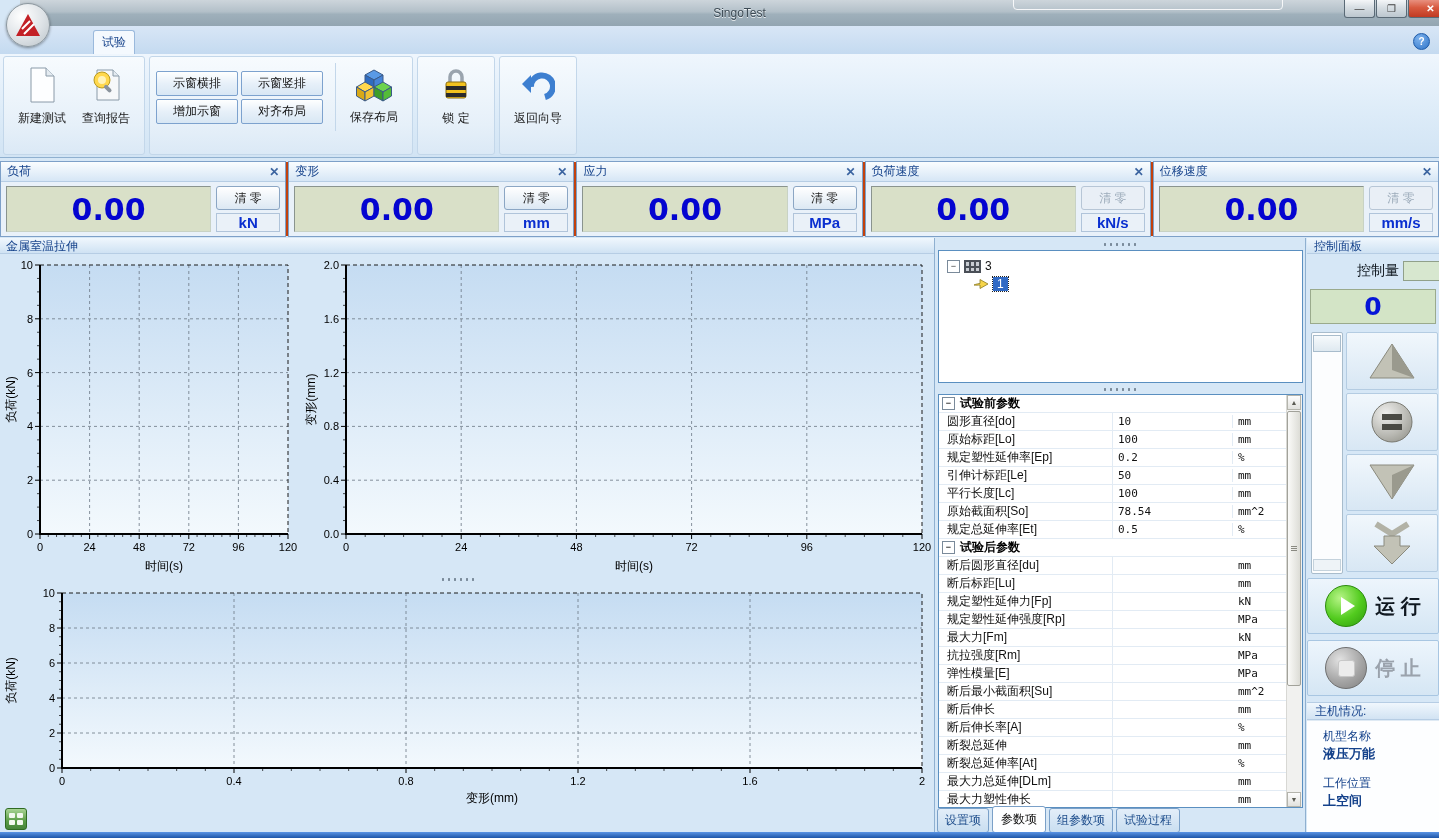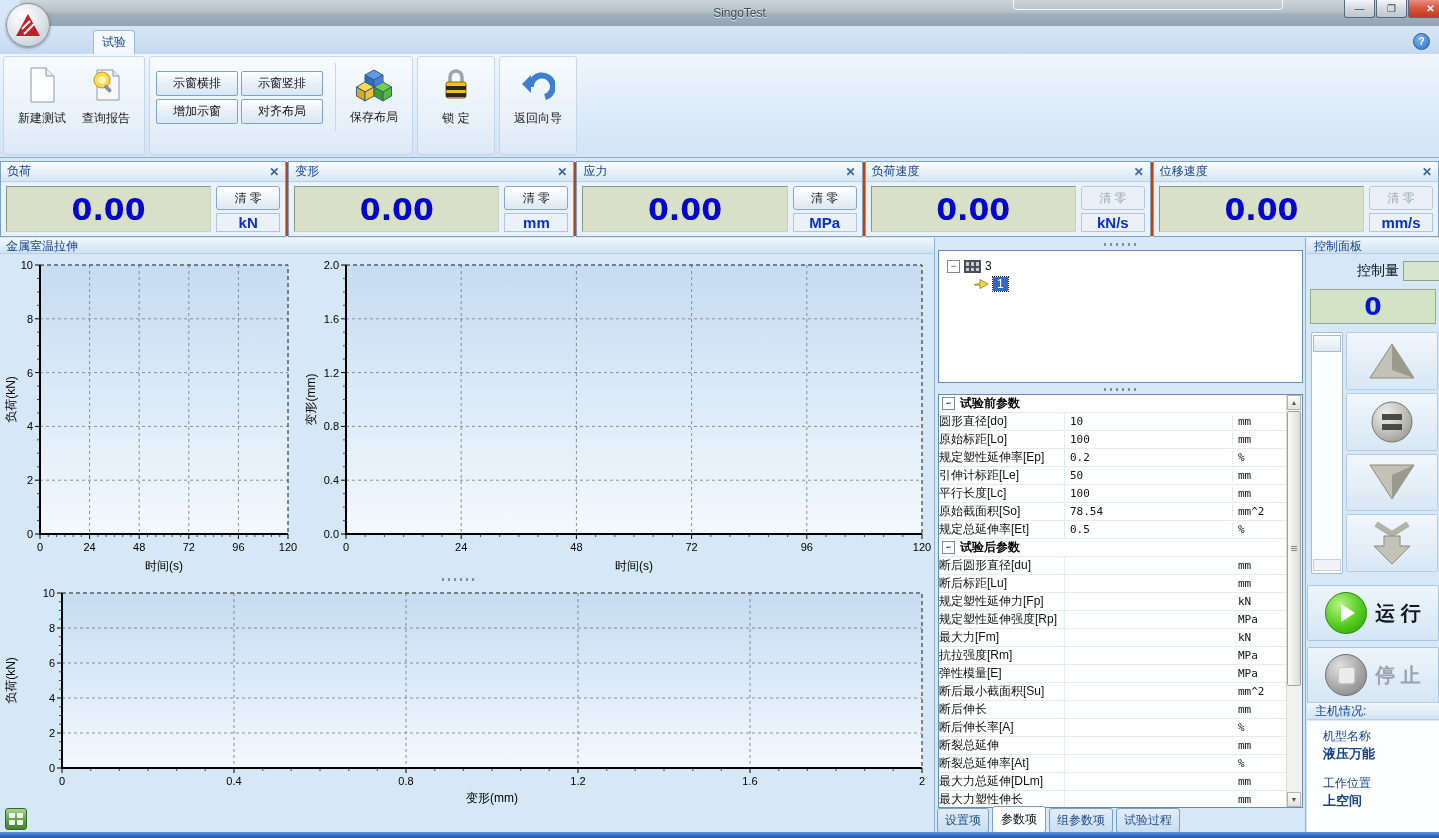--- a/index.html
+++ b/index.html
@@ -86,21 +86,21 @@
   .tree-row{display:flex;align-items:center;gap:4px;height:18px;}
   .minusbox{width:11px;height:11px;border:1px solid #7a8a9a;background:#fff;display:flex;align-items:center;justify-content:center;
     font-size:9px;line-height:1;color:#333;cursor:pointer;flex:0 0 auto;}
   .tree-child{margin-left:26px;}
   .sel-node{background:#316ac5;color:#fff;padding:0 4px;outline:1px dotted #222;cursor:pointer;}
   
   .param-table{position:absolute;left:938px;top:394px;width:365px;height:414px;background:#fff;border:1px solid #5a8fc0;
     box-sizing:border-box;overflow:hidden;}
   .ptable-rows{position:absolute;left:0;top:0;right:15px;}
   .prow{height:17px;display:flex;align-items:center;border-bottom:1px solid #e2ebf4;font-size:12px;color:#111;}
-  .prow .pname{width:126px;padding-left:0;border-right:1px solid #e2ebf4;white-space:nowrap;overflow:hidden;box-sizing:border-box;}
+  .prow .pname{width:174px;padding-left:8px;border-right:1px solid #e2ebf4;white-space:nowrap;overflow:hidden;box-sizing:border-box;}
   .prow .pval{flex:1;padding-left:5px;border-right:1px solid #e2ebf4;font-family:"DejaVu Sans Mono",monospace;font-size:11px;}
   .prow .punit{width:54px;padding-left:5px;font-family:"DejaVu Sans Mono",monospace;font-size:11px;box-sizing:border-box;}
   .pgroup{height:17px;display:flex;align-items:center;gap:5px;border-bottom:1px solid #e2ebf4;font-size:12px;font-weight:bold;color:#000;padding-left:3px;}
   
   .sbar{position:absolute;right:0;top:0;bottom:0;width:15px;background:#f1f1ef;border-left:1px solid #d8d8d4;}
   .sb-btn{position:absolute;left:0;width:14px;height:15px;background:linear-gradient(#fdfdfd,#e2e2de);
     border:1px solid #b4b4ac;box-sizing:border-box;display:flex;align-items:center;justify-content:center;
     font-size:7px;color:#5a5a52;cursor:pointer;}
   .sb-thumb{position:absolute;left:0;top:16px;width:14px;height:275px;border:1px solid #a2a29a;box-sizing:border-box;
     background:linear-gradient(90deg,#fafaf8,#dcdcd6);border-radius:2px;cursor:pointer;}
@@ -122,21 +122,21 @@
     display:flex;align-items:center;justify-content:center;}
   .cp-display span{font-family:"DejaVu Sans",sans-serif;font-weight:bold;font-size:25px;color:#0515d8;}
   .cp-slider{position:absolute;left:1311px;top:332px;width:30px;height:240px;background:#fcfdfe;border:1px solid #a8bccc;border-radius:2px;}
   .cp-slider .thumb{position:absolute;left:1px;right:1px;top:2px;height:15px;background:linear-gradient(#f6fafc,#dfe9f0);border:1px solid #a8bccc;cursor:grab;}
   .cp-slider .foot{position:absolute;left:1px;right:1px;bottom:2px;height:10px;background:#eef3f7;border:1px solid #c4d2dc;}
   .cp-btns{position:absolute;left:1346px;top:332px;width:92px;height:240px;display:flex;flex-direction:column;gap:3px;}
   .cp-btn{flex:1;background:linear-gradient(#f1f7fc,#d8e7f4);border:1px solid #b4cce2;border-radius:2px;
     display:flex;align-items:center;justify-content:center;cursor:pointer;}
   .run-btn,.stop-btn{position:absolute;left:1307px;width:132px;height:56px;box-sizing:border-box;
     background:linear-gradient(#edf5fc,#d5e6f4);border:1px solid #a8c6e2;border-radius:2px;
-    display:flex;align-items:center;justify-content:center;gap:8px;cursor:pointer;margin-top:7px;}
+    display:flex;align-items:center;justify-content:center;gap:8px;cursor:pointer;}
   .run-btn{top:578px;} .stop-btn{top:640px;cursor:default;}
   .run-circle{width:40px;height:40px;border-radius:50%;background:radial-gradient(circle at 35% 30%,#b6f486,#52cb1e 55%,#2e9a0c);
     border:1px solid #2a8a0a;display:flex;align-items:center;justify-content:center;}
   .run-circle .tri{width:0;height:0;border-left:14px solid #fff;border-top:9px solid transparent;border-bottom:9px solid transparent;margin-left:4px;}
   .run-lbl{font-size:20px;font-weight:bold;color:#101820;white-space:nowrap;}
   .stop-circle{width:40px;height:40px;border-radius:50%;background:radial-gradient(circle at 35% 30%,#e2e2e2,#a6a6a6 55%,#7e7e7e);
     border:1px solid #6e6e6e;display:flex;align-items:center;justify-content:center;}
   .stop-circle .sq{width:15px;height:15px;border-radius:3px;background:#ececec;border:1px solid #c8c8c8;}
   .stop-lbl{font-size:20px;font-weight:bold;color:#9aa2ac;white-space:nowrap;}
   .host-header{position:absolute;left:1307px;top:702px;width:132px;height:18px;box-sizing:border-box;

